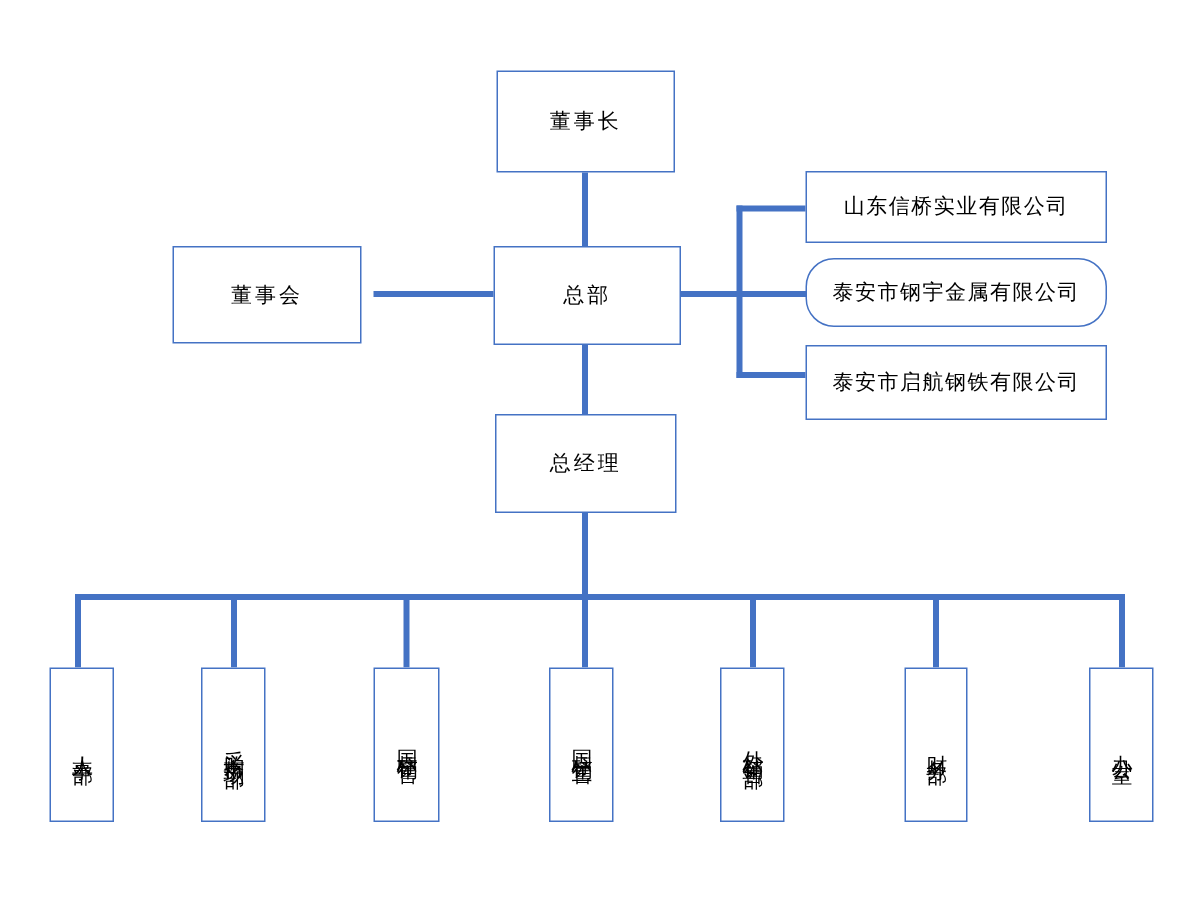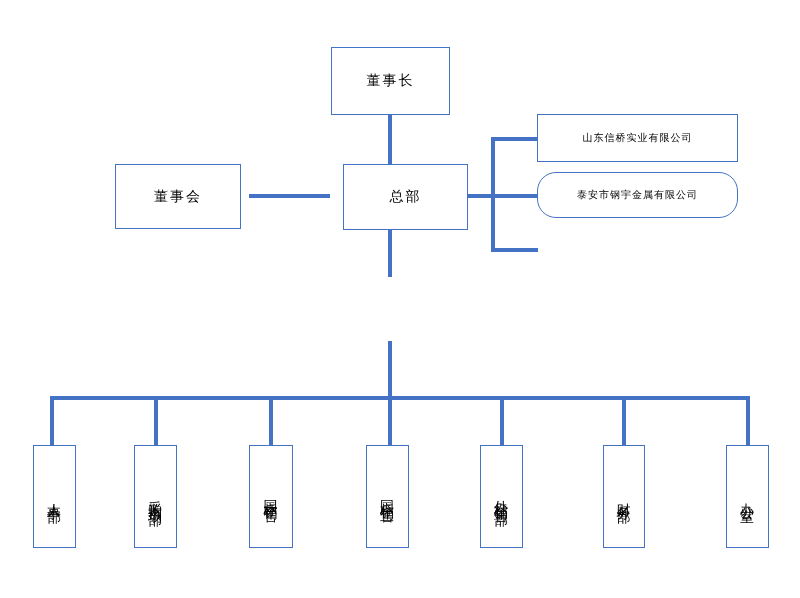--- a/index.html
+++ b/index.html
@@ -20,21 +20,21 @@
     align-items: center;
     justify-content: center;
     font-size: 14px;
     color: #000000;
     letter-spacing: 2px;
     text-align: center;
     z-index: 2;
   }
   .node.company {
     letter-spacing: 1px;
-    font-size: 10px;
+    font-size: 14px;
   }
   .node.vtext {
     writing-mode: vertical-rl;
     text-orientation: upright;
     letter-spacing: 3px;
     line-height: 1;
   }
   .line {
     position: absolute;
     background: #4472C4;
@@ -58,24 +58,26 @@
   <div class="line" style="left:50px; top:396px; width:4px; height:49px;"></div>
   <div class="line" style="left:154px; top:396px; width:4px; height:49px;"></div>
   <div class="line" style="left:269px; top:396px; width:4px; height:49px;"></div>
   <div class="line" style="left:388px; top:396px; width:4px; height:49px;"></div>
   <div class="line" style="left:500px; top:396px; width:4px; height:49px;"></div>
   <div class="line" style="left:622px; top:396px; width:4px; height:49px;"></div>
   <div class="line" style="left:746px; top:396px; width:4px; height:49px;"></div>
 
   <div class="node" style="left:331px; top:47px; width:119px; height:68px;">董事长</div>
   <div class="node" style="left:115px; top:164px; width:126px; height:65px;">董事会</div>
-  <div class="node" style="left:343px; top:164px; width:125px; height:66px;text-align:center;">总部</div>
+  <div class="node" style="left:329px; top:164px; width:125px; height:66px;text-align:center;">总部</div>
+  <div class="node" style="left:330px; top:276px; width:121px; height:66px;">总经理</div>
 
   <div class="node company" style="left:537px; top:114px; width:201px; height:48px;">山东信桥实业有限公司</div>
   <div class="node company" style="left:537px; top:172px; width:201px; height:46px;border-radius:19px;">泰安市钢宇金属有限公司</div>
+  <div class="node company" style="left:537px; top:230px; width:201px; height:50px;">泰安市启航钢铁有限公司</div>
 
   <div class="node vtext" style="left:33px; top:445px; width:43px; height:103px;">人事部</div>
   <div class="node vtext" style="left:134px; top:445px; width:43px; height:103px;">采购市场部</div>
   <div class="node vtext" style="left:249px; top:445px; width:44px; height:103px;">国标销售一</div>
   <div class="node vtext" style="left:366px; top:445px; width:43px; height:103px;">国标销售二</div>
   <div class="node vtext" style="left:480px; top:445px; width:43px; height:103px;">外标销售部</div>
   <div class="node vtext" style="left:603px; top:445px; width:42px; height:103px;">财务部</div>
   <div class="node vtext" style="left:726px; top:445px; width:43px; height:103px;">办公室</div>
 
 </div>

